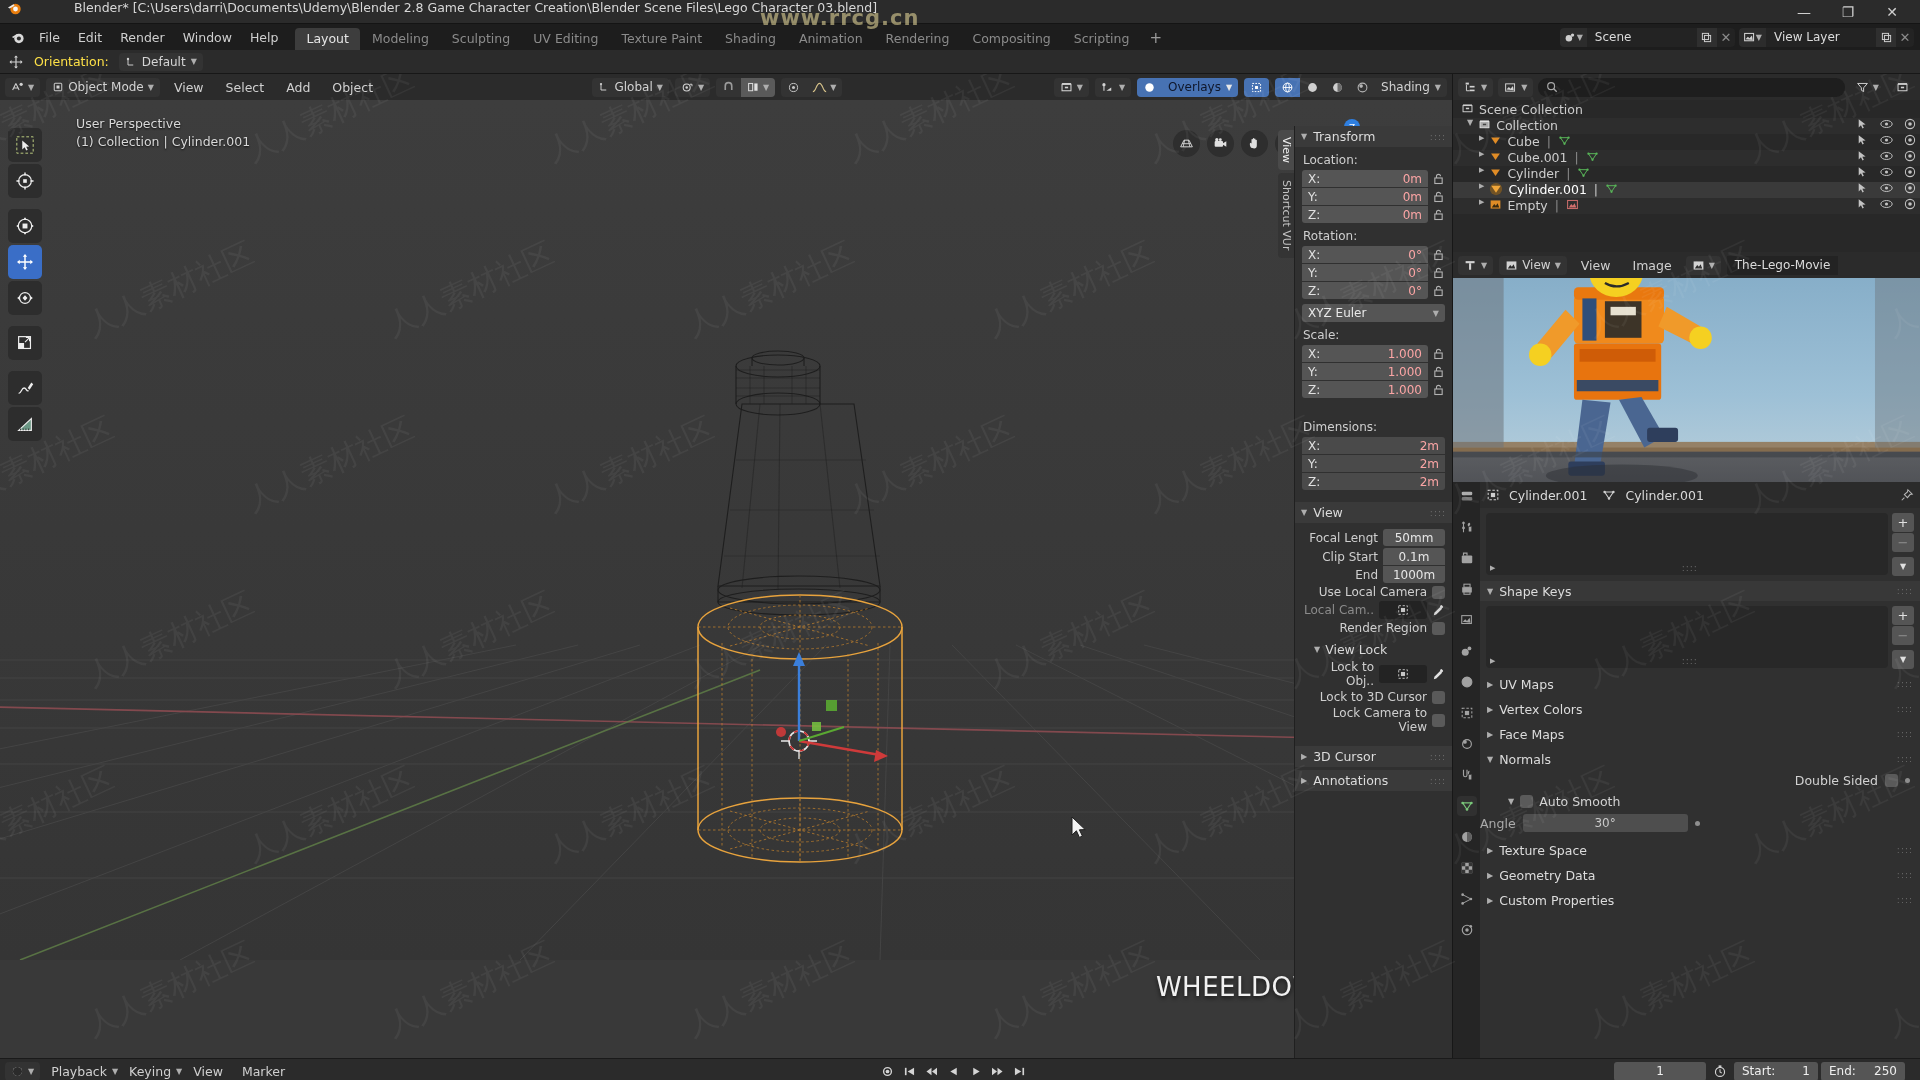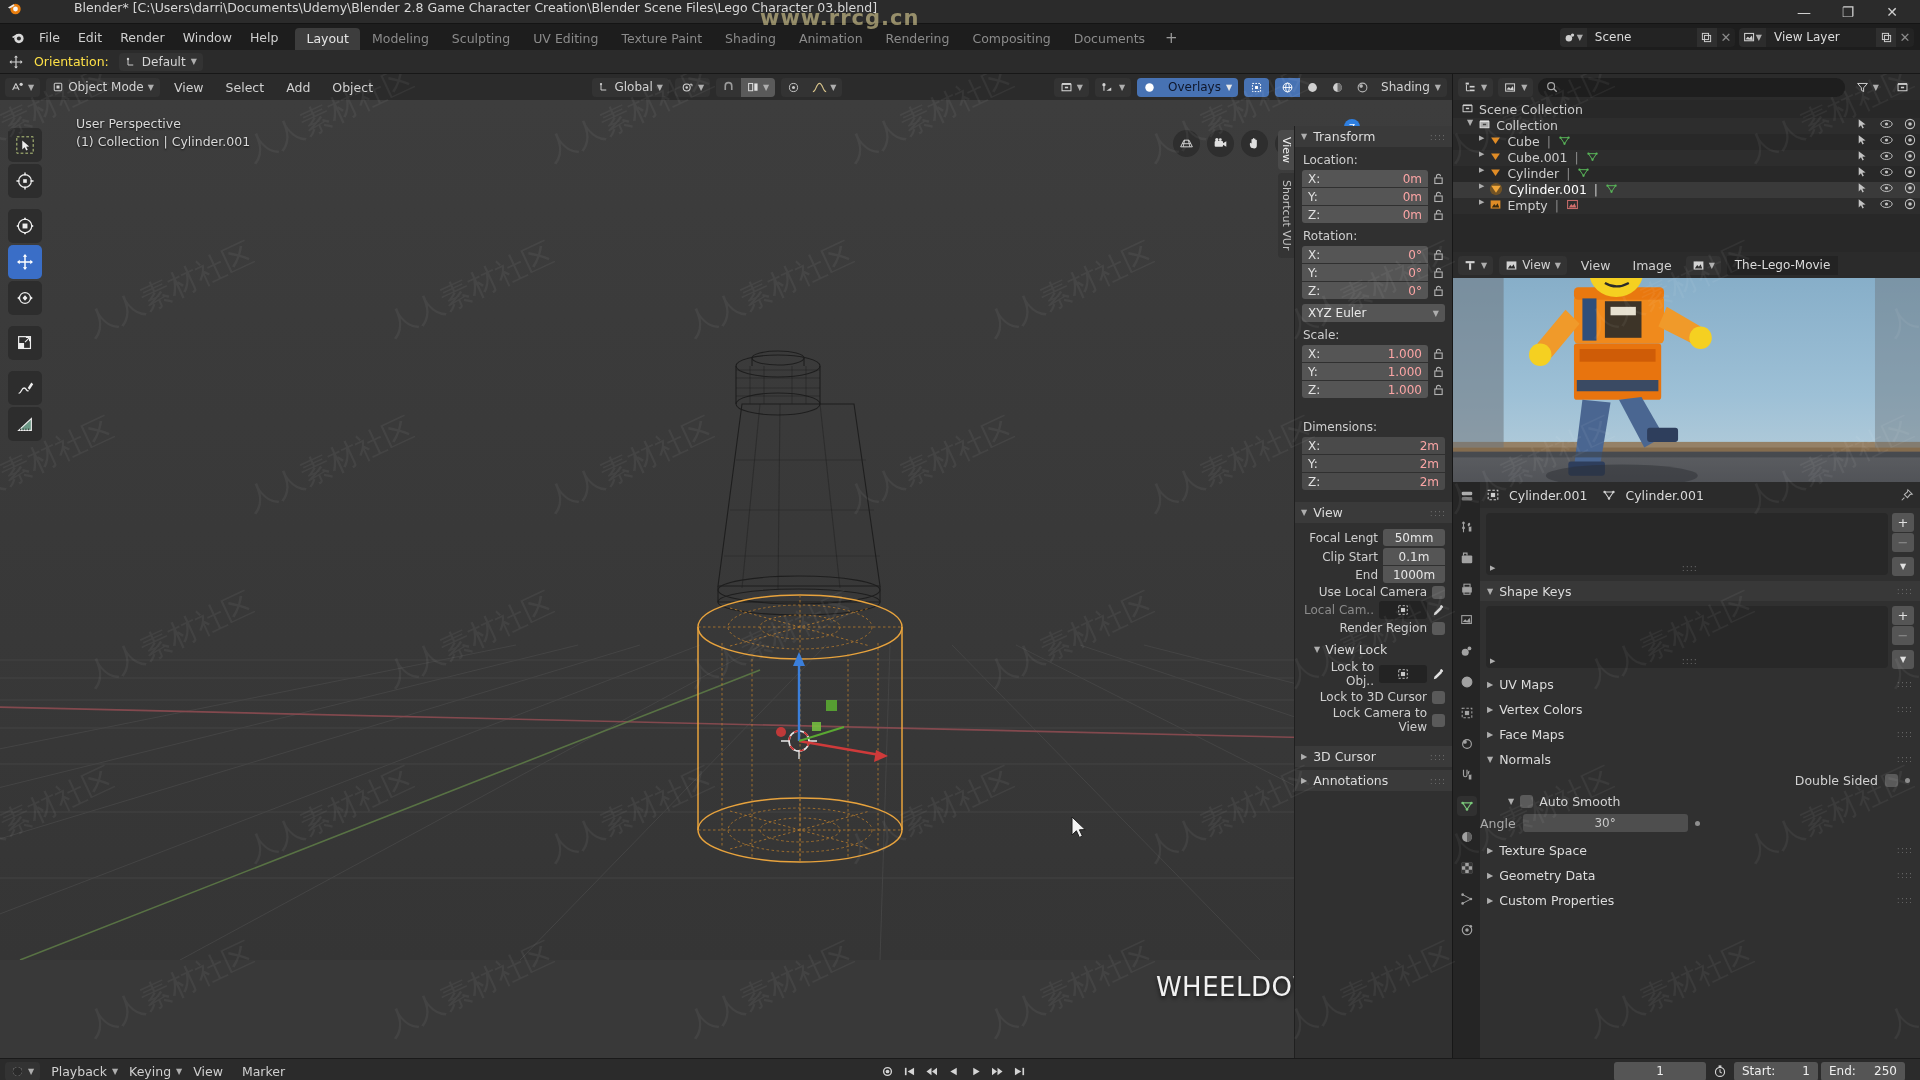--- a/index.html
+++ b/index.html
@@ -208,21 +208,21 @@
   <div class="wstabs">
     <div class="wstab active">Layout</div>
     <div class="wstab">Modeling</div>
     <div class="wstab">Sculpting</div>
     <div class="wstab">UV Editing</div>
     <div class="wstab">Texture Paint</div>
     <div class="wstab">Shading</div>
     <div class="wstab">Animation</div>
     <div class="wstab">Rendering</div>
     <div class="wstab">Compositing</div>
-    <div class="wstab">Documents</div>
+    <div class="wstab">Scripting</div>
     <div class="wsplus">+</div>
   </div>
   <div class="topright">
     <div class="fieldbox">
       <div class="idsel">
         <svg width="13" height="13" viewBox="0 0 16 16">
             <circle cx="6" cy="9" r="4" fill="#cfcfcf"></circle>
             <circle cx="10.5" cy="5" r="2" fill="#cfcfcf"></circle>
           </svg>
         <span class="caret">▼</span>

